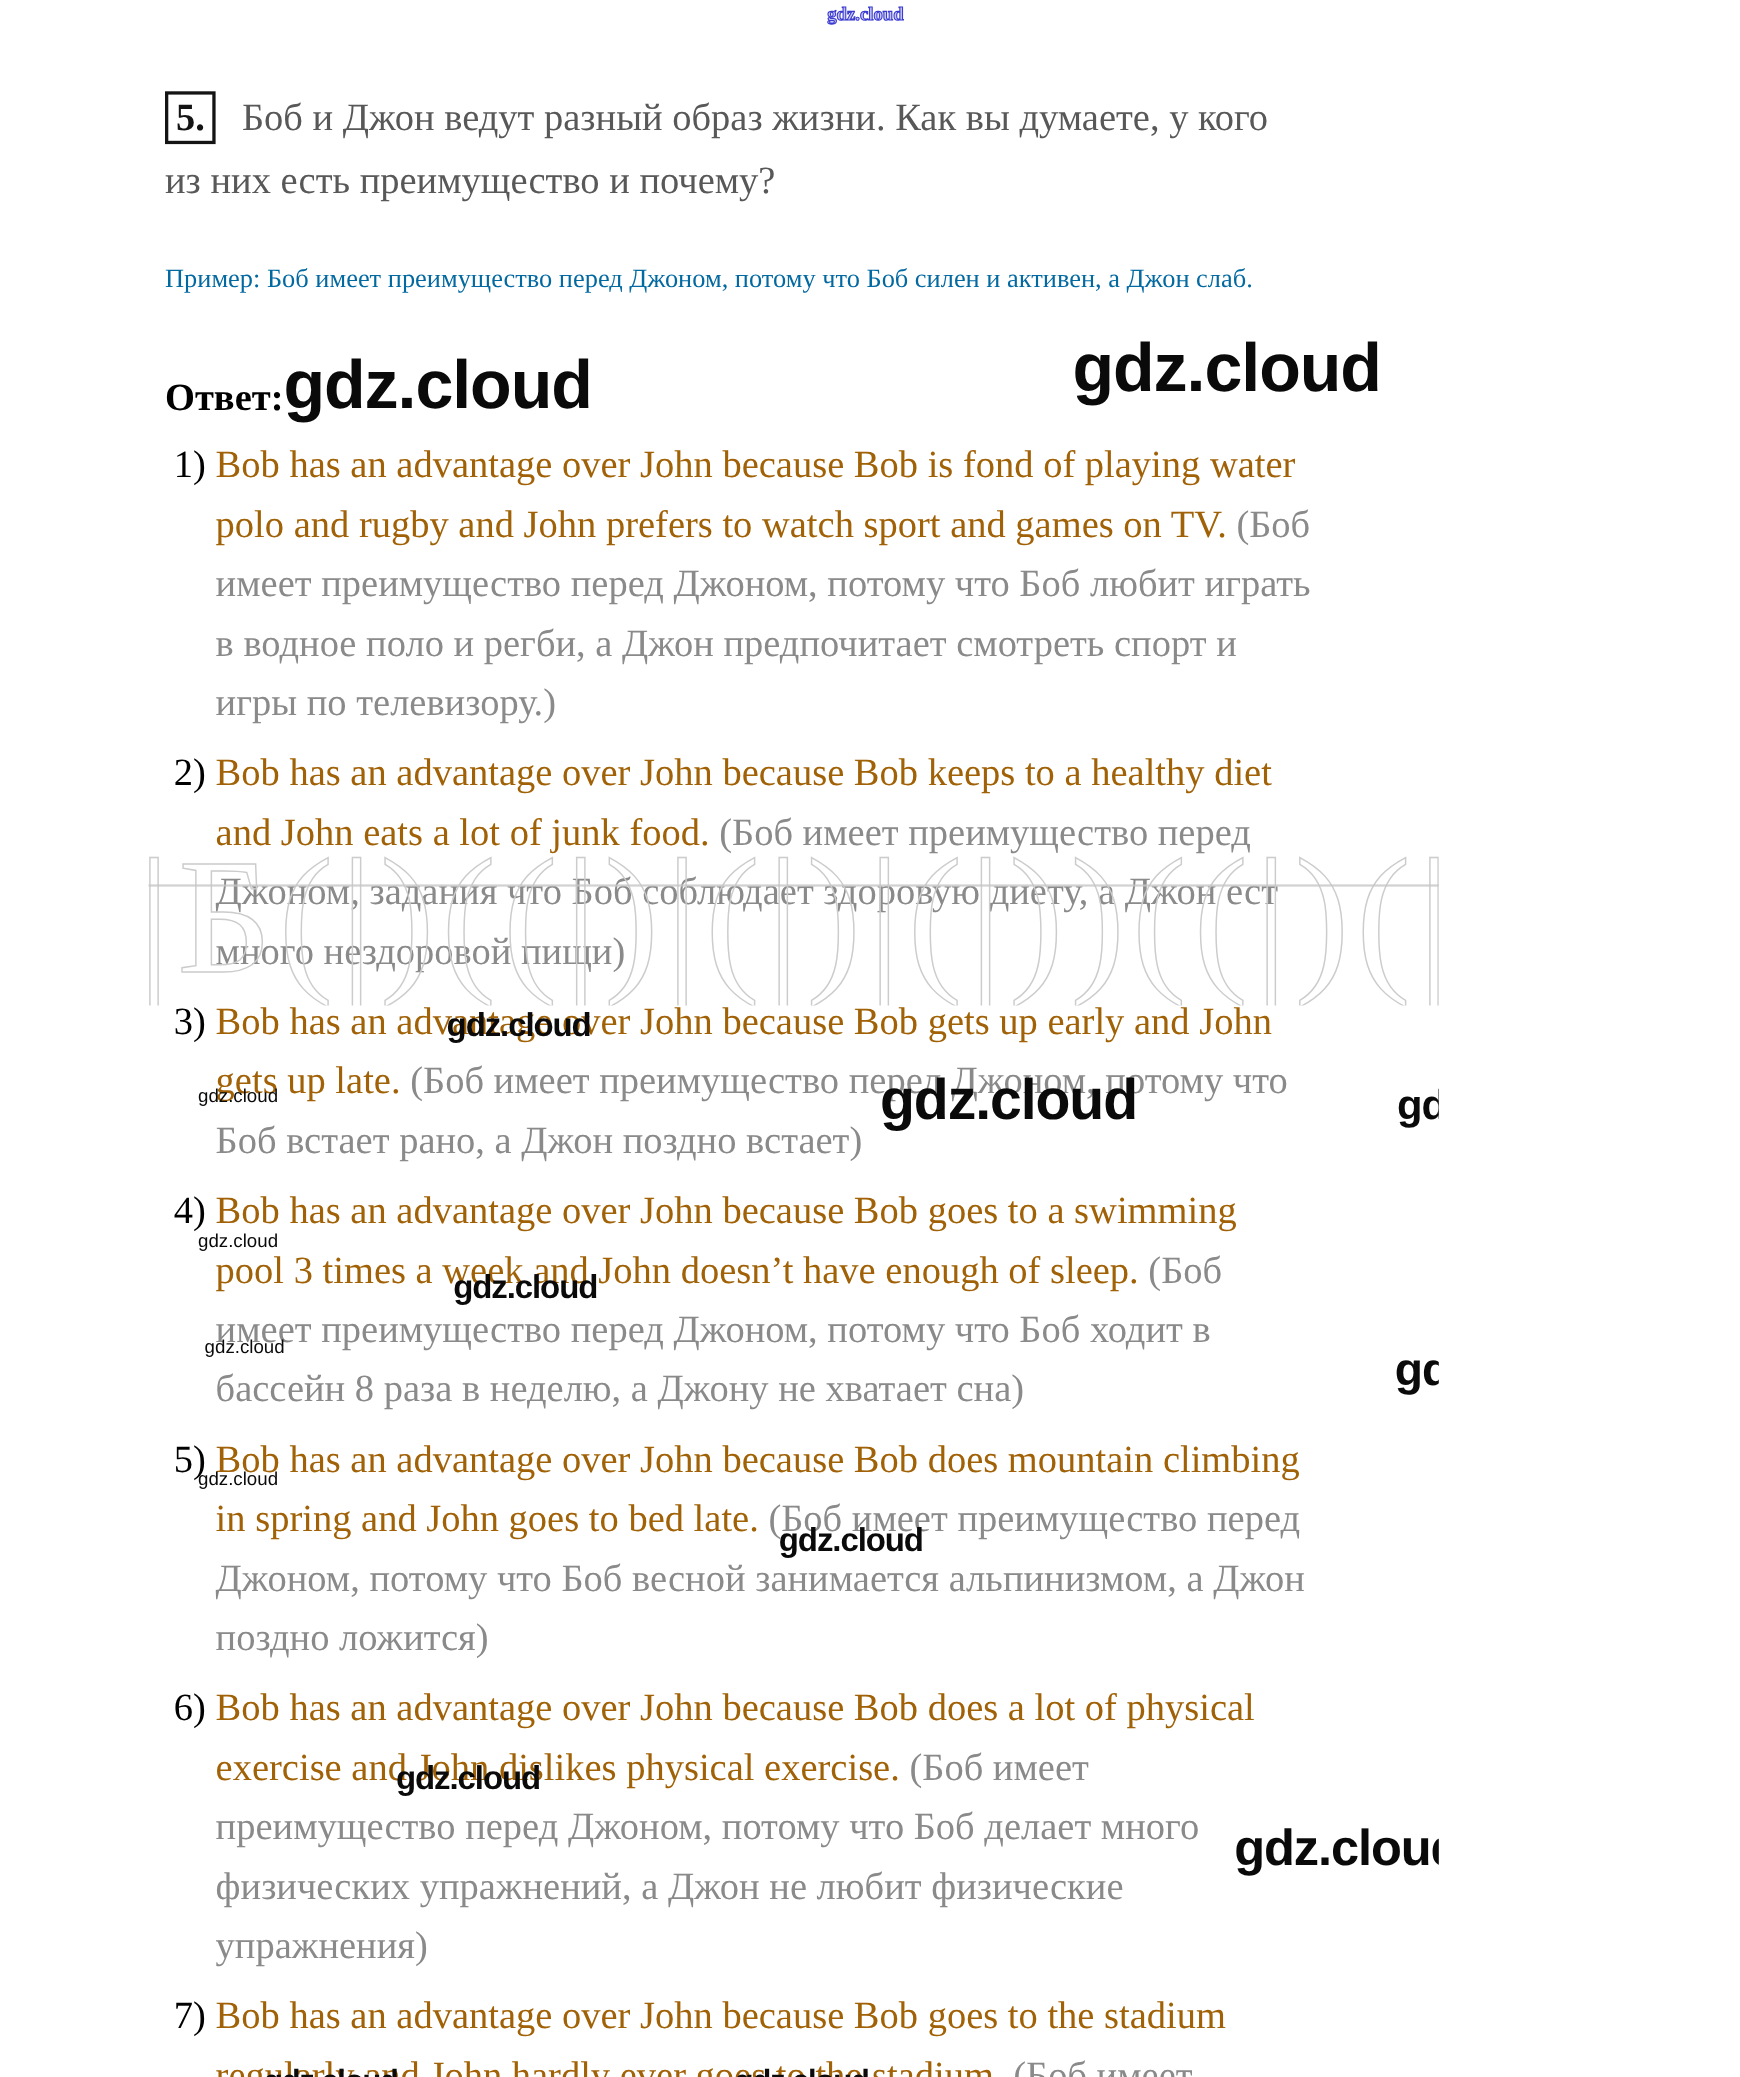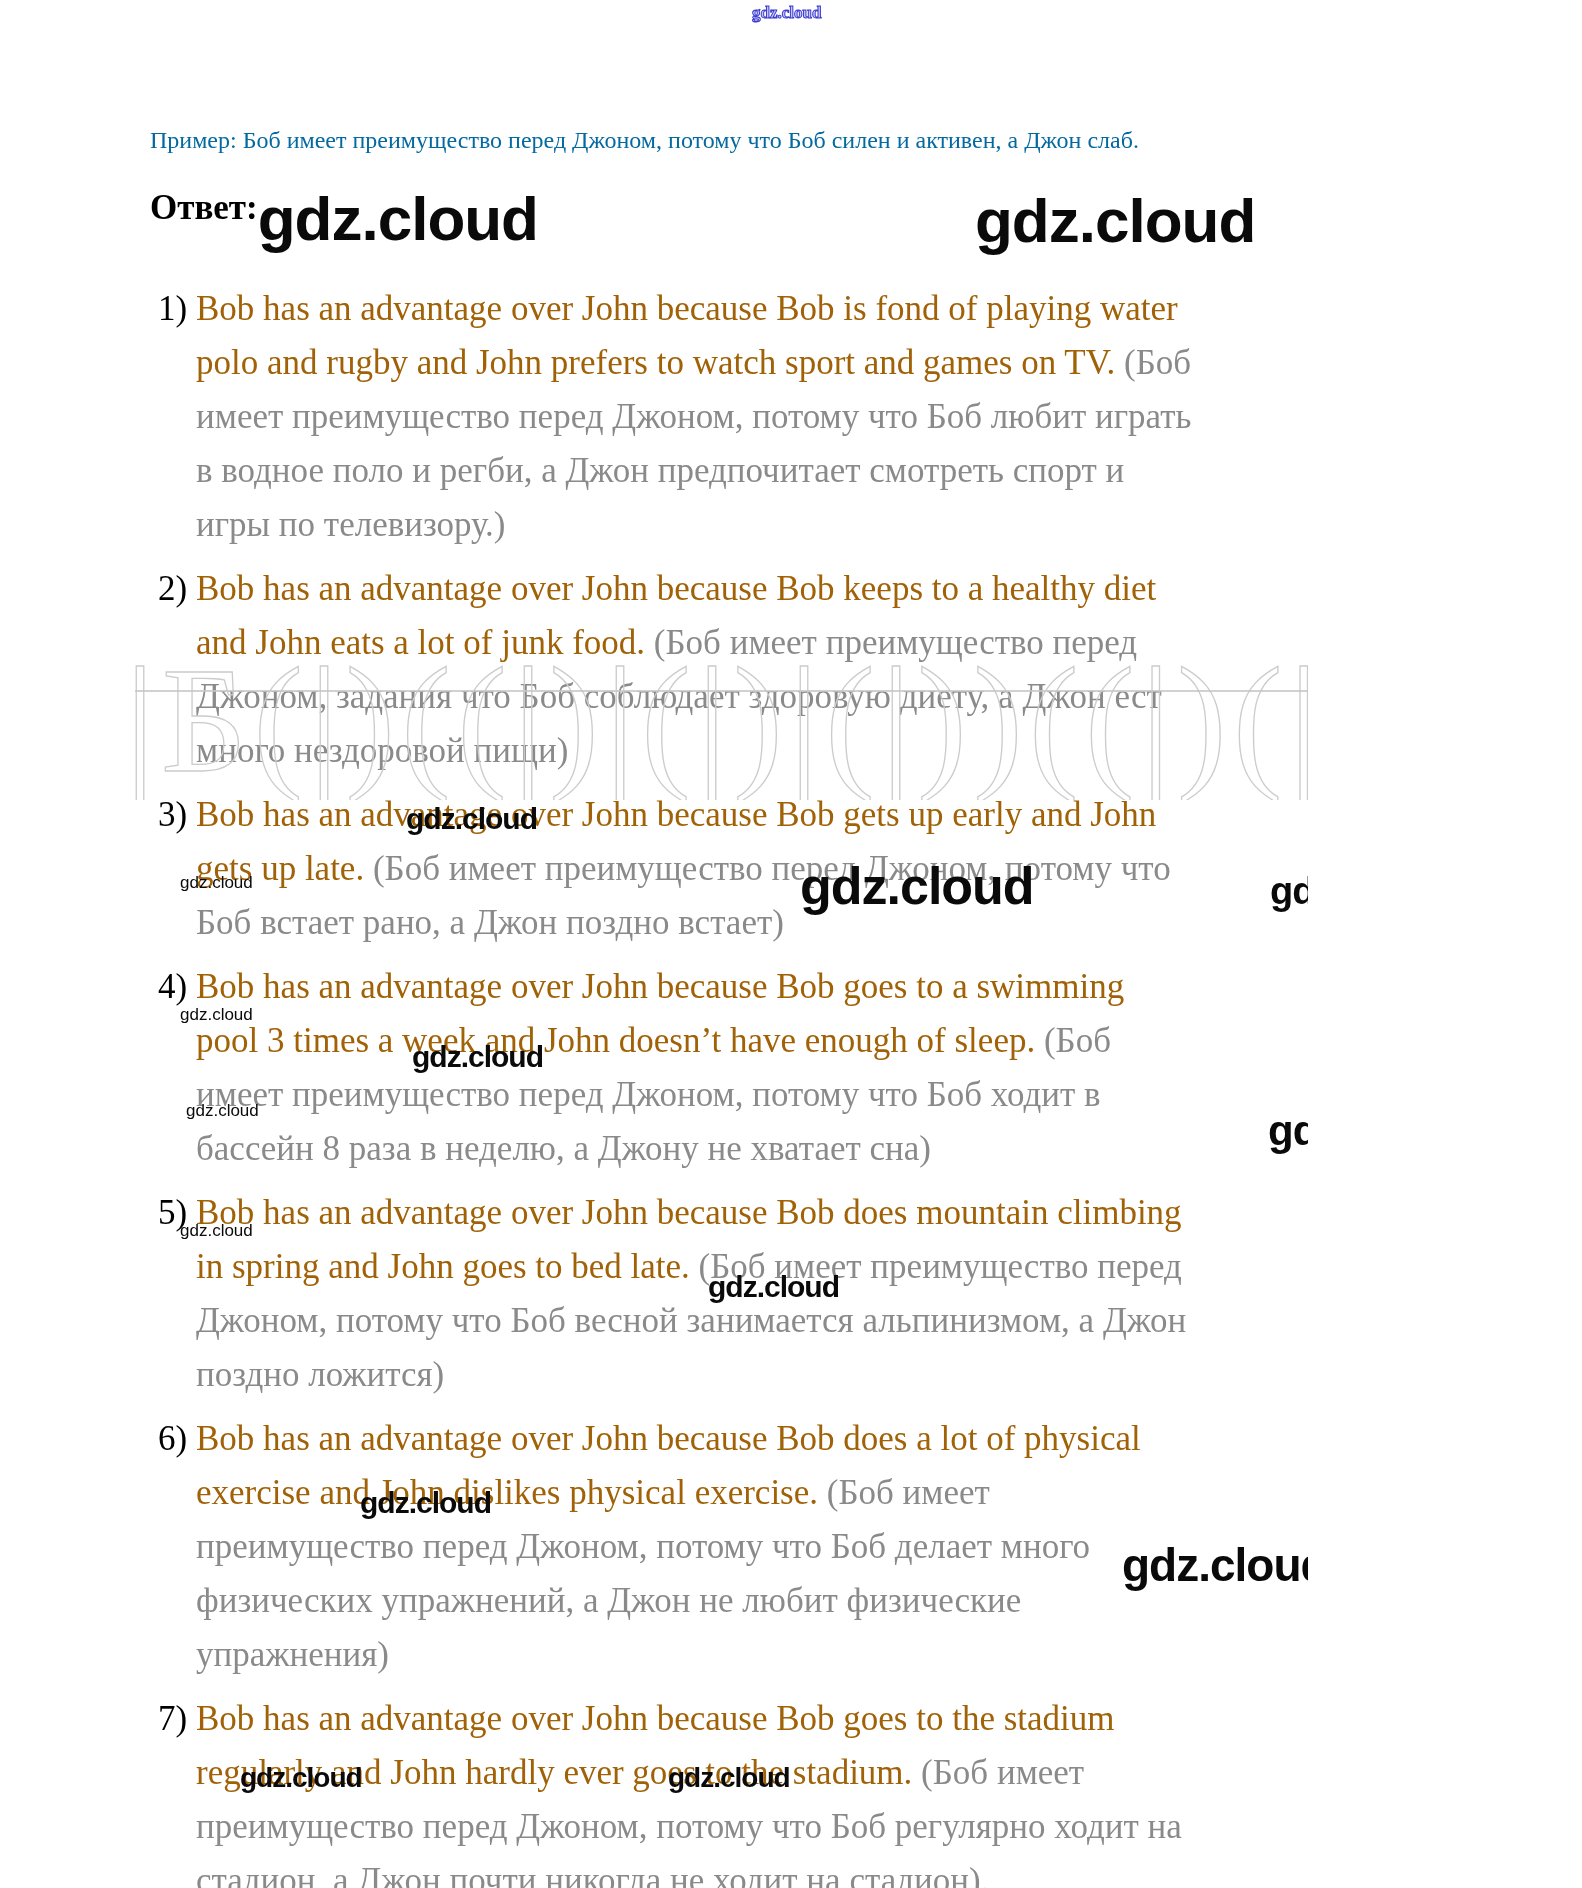--- a/index.html
+++ b/index.html
@@ -69,21 +69,21 @@
     line-height: 55px;
     color: #0369a1;
     max-width: 1150px;
   }
 
   
   .answer-row {
     position: relative;
     margin-top: 20px;
     display: flex;
-    align-items: flex-start;
+    align-items: flex-end;
     height: 80px;
   }
   .answer-label {
     font-size: 35px;
     font-weight: 700;
     color: #000000;
   }
   .wm-xl { font-size: 62px; }
 
   
@@ -128,20 +128,24 @@
     z-index: 0;
   }
 </style>
 </head>
 <body>
 
 <div class="page">
 
   <span class="wm-top" style="left:752px; top:3px;">gdz.cloud</span>
 
+  <div class="task-heading">
+    <span class="task-num">5.</span>
+    <span>Боб и Джон ведут разный образ жизни. Как вы думаете, у кого из них есть преимущество и почему?</span>
+  </div>
 
 
   <p class="example">Пример: Боб имеет преимущество перед Джоном, потому что Боб силен и активен, а Джон слаб.</p>
 
   <div class="answer-row">
     <span class="answer-label">Ответ:</span>
     <span class="wm wm-xl">gdz.cloud</span>
     <span class="wm wm-xl wm-abs" style="left:825px; top:2px;">gdz.cloud</span>
   </div>
 

